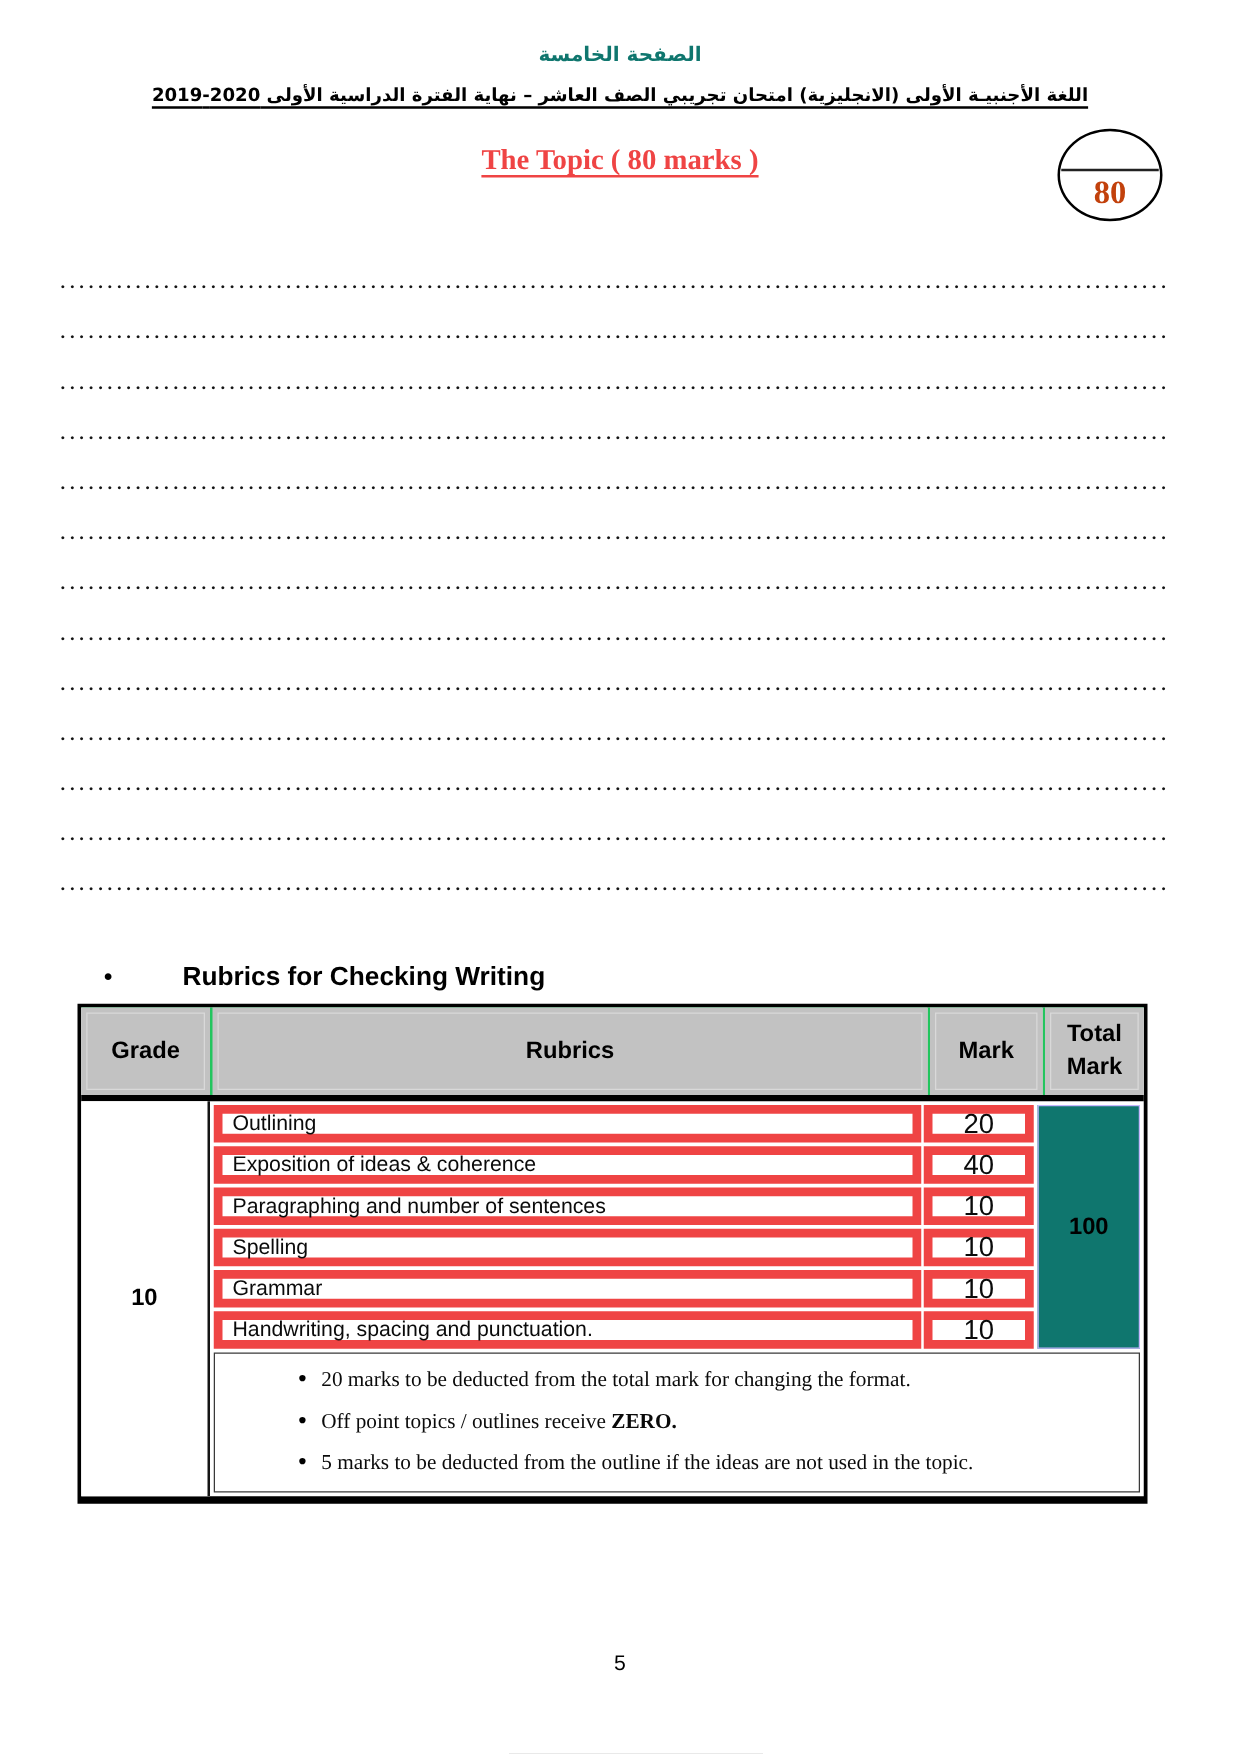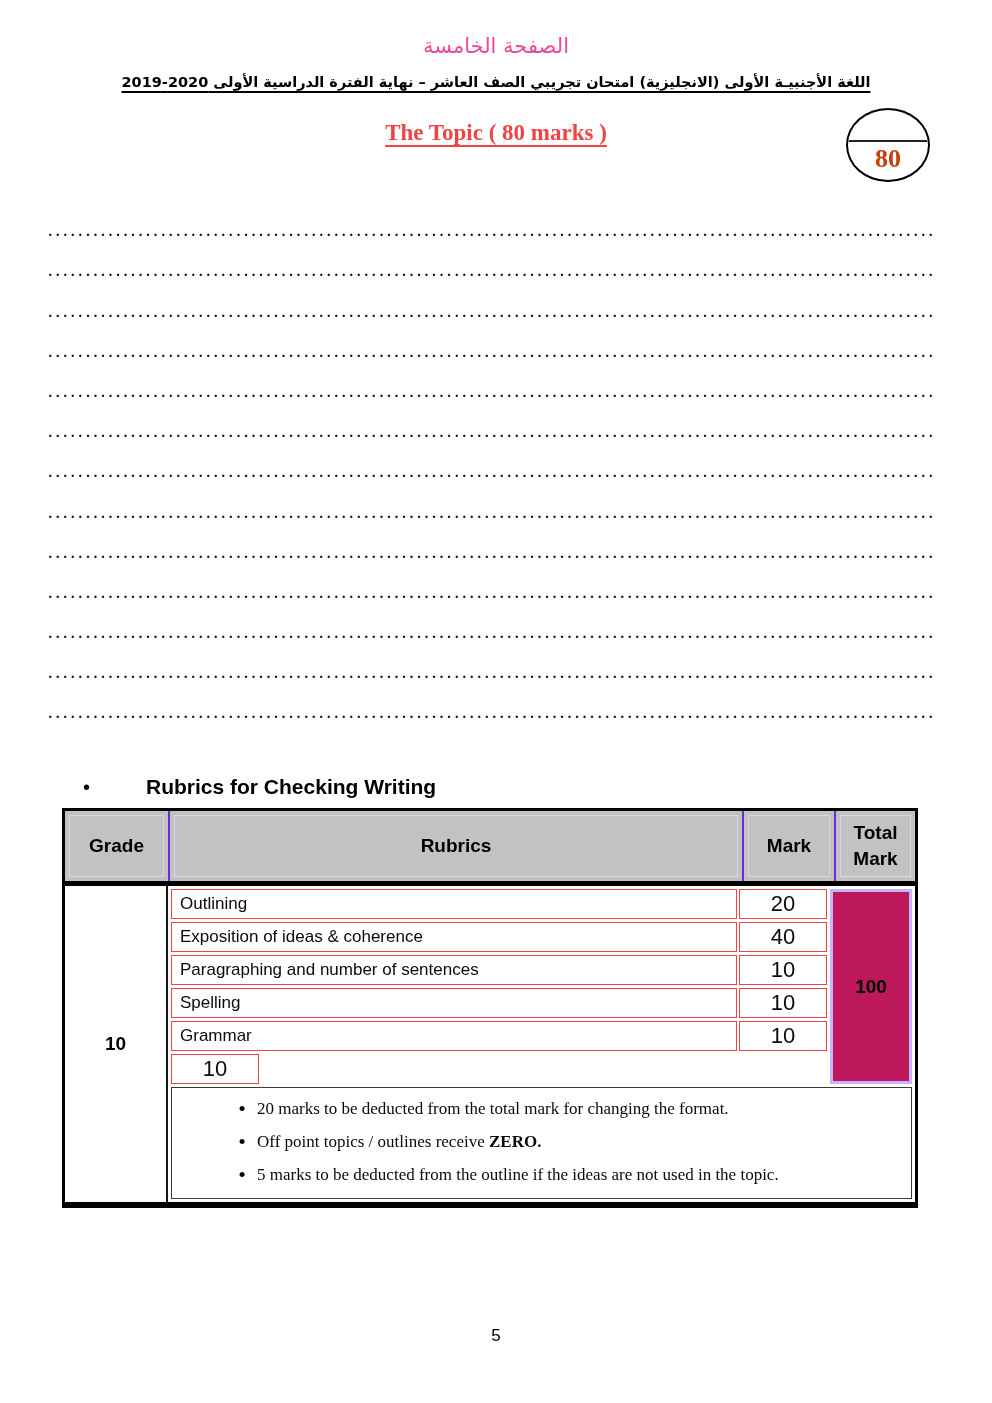--- a/index.html
+++ b/index.html
@@ -12,23 +12,23 @@
     font-family:"Liberation Sans", sans-serif;
     color:#111;
     overflow:hidden;
   }
   
   .ar-title1 {
     margin-top:34px;
     text-align:center;
     direction:rtl;
     font-family:"DejaVu Sans", sans-serif;
-    font-weight:normal;
-    font-size:21px;
-    color:#ec4899;
+    font-weight:bold;
+    font-size:16px;
+    color:#0f766e;
   }
   .ar-title2 {
     margin-top:16px;
     text-align:center;
     direction:rtl;
     font-family:"DejaVu Sans", sans-serif;
     font-weight:bold;
     font-size:14.5px;
     color:#000;
   }
@@ -97,21 +97,21 @@
     color:#000;
   }
   
   .rtable {
     margin:6px 0 0 62px;
     width:856px;
     border:3px solid #000;
     border-bottom-width:6px;
     background:#fff;
   }
-  .thead { display:flex; height:70px; background:#6d28d9; gap:2px; }
+  .thead { display:flex; height:70px; background:#22c55e; gap:2px; }
   .hcell {
     background:#c2c2c2;
     box-shadow: inset 0 0 0 4px #c2c2c2, inset 0 0 0 5px #d9d9d9;
     display:flex; flex-direction:column;
     align-items:center; justify-content:center;
     font-weight:bold; font-size:19px; color:#000;
   }
   .hc-grade { width:103px; }
   .hc-rubrics { width:572px; }
   .hc-mark { width:90px; }
@@ -122,29 +122,29 @@
     width:103px;
     border-right:2px solid #141414;
     display:flex; align-items:center; justify-content:center;
     font-weight:bold; font-size:19px; color:#000;
     background:#fff;
   }
   .right-col { flex:1; display:flex; flex-direction:column; padding:3px; gap:3px; }
   .upper { display:flex; gap:3px; }
   .rows-stack { display:flex; flex-direction:column; gap:3px; }
   .rrow { display:flex; gap:2px; height:30px; }
-  .cell { border:1px solid #ef4444; background:#fff; display:flex; align-items:center; }
+  .cell { border:7px solid #ef4444; background:#fff; display:flex; align-items:center; }
   .cell-label { width:566px; padding-left:8px; font-size:17px; color:#0a0a0a; }
   .cell-mark { width:88px; justify-content:center; font-size:22px; color:#0a0a0a; }
   .total-cell {
     flex:1;
-    border:3px solid #c4b5fd;
+    border:1px solid #c4b5fd;
     display:flex; align-items:center; justify-content:center;
     font-weight:bold; font-size:19px; color:#000;
-    background:#be185d;
+    background:#0f766e;
   }
   .notes {
     flex:1;
     border:1px solid #3a3a3a;
     padding:4px 10px 4px 0;
     background:#fff;
   }
   .note { display:flex; line-height:33px; }
   .note .nbullet { width:30px; margin-left:55px; text-align:center; font-size:19px; color:#000; flex:0 0 auto; }
   .note .ntext { width:612px; font-size:17px; color:#0a0a0a;font-family:Liberation Serif, serif; }
@@ -255,20 +255,21 @@
             </div>
             <div class="rrow">
               <div class="cell cell-label">Spelling</div>
               <div class="cell cell-mark">10</div>
             </div>
             <div class="rrow">
               <div class="cell cell-label">Grammar</div>
               <div class="cell cell-mark">10</div>
             </div>
             <div class="rrow">
+              <div class="cell cell-label">Handwriting, spacing and punctuation.</div>
               <div class="cell cell-mark">10</div>
             </div>
           </div>
           <div class="total-cell">100</div>
         </div>
         <div class="notes">
           <div class="note">
             <span class="nbullet">•</span>
             <span class="ntext"><span>20 marks to be deducted from the total mark for changing the format.</span><b></b></span>
           </div>

